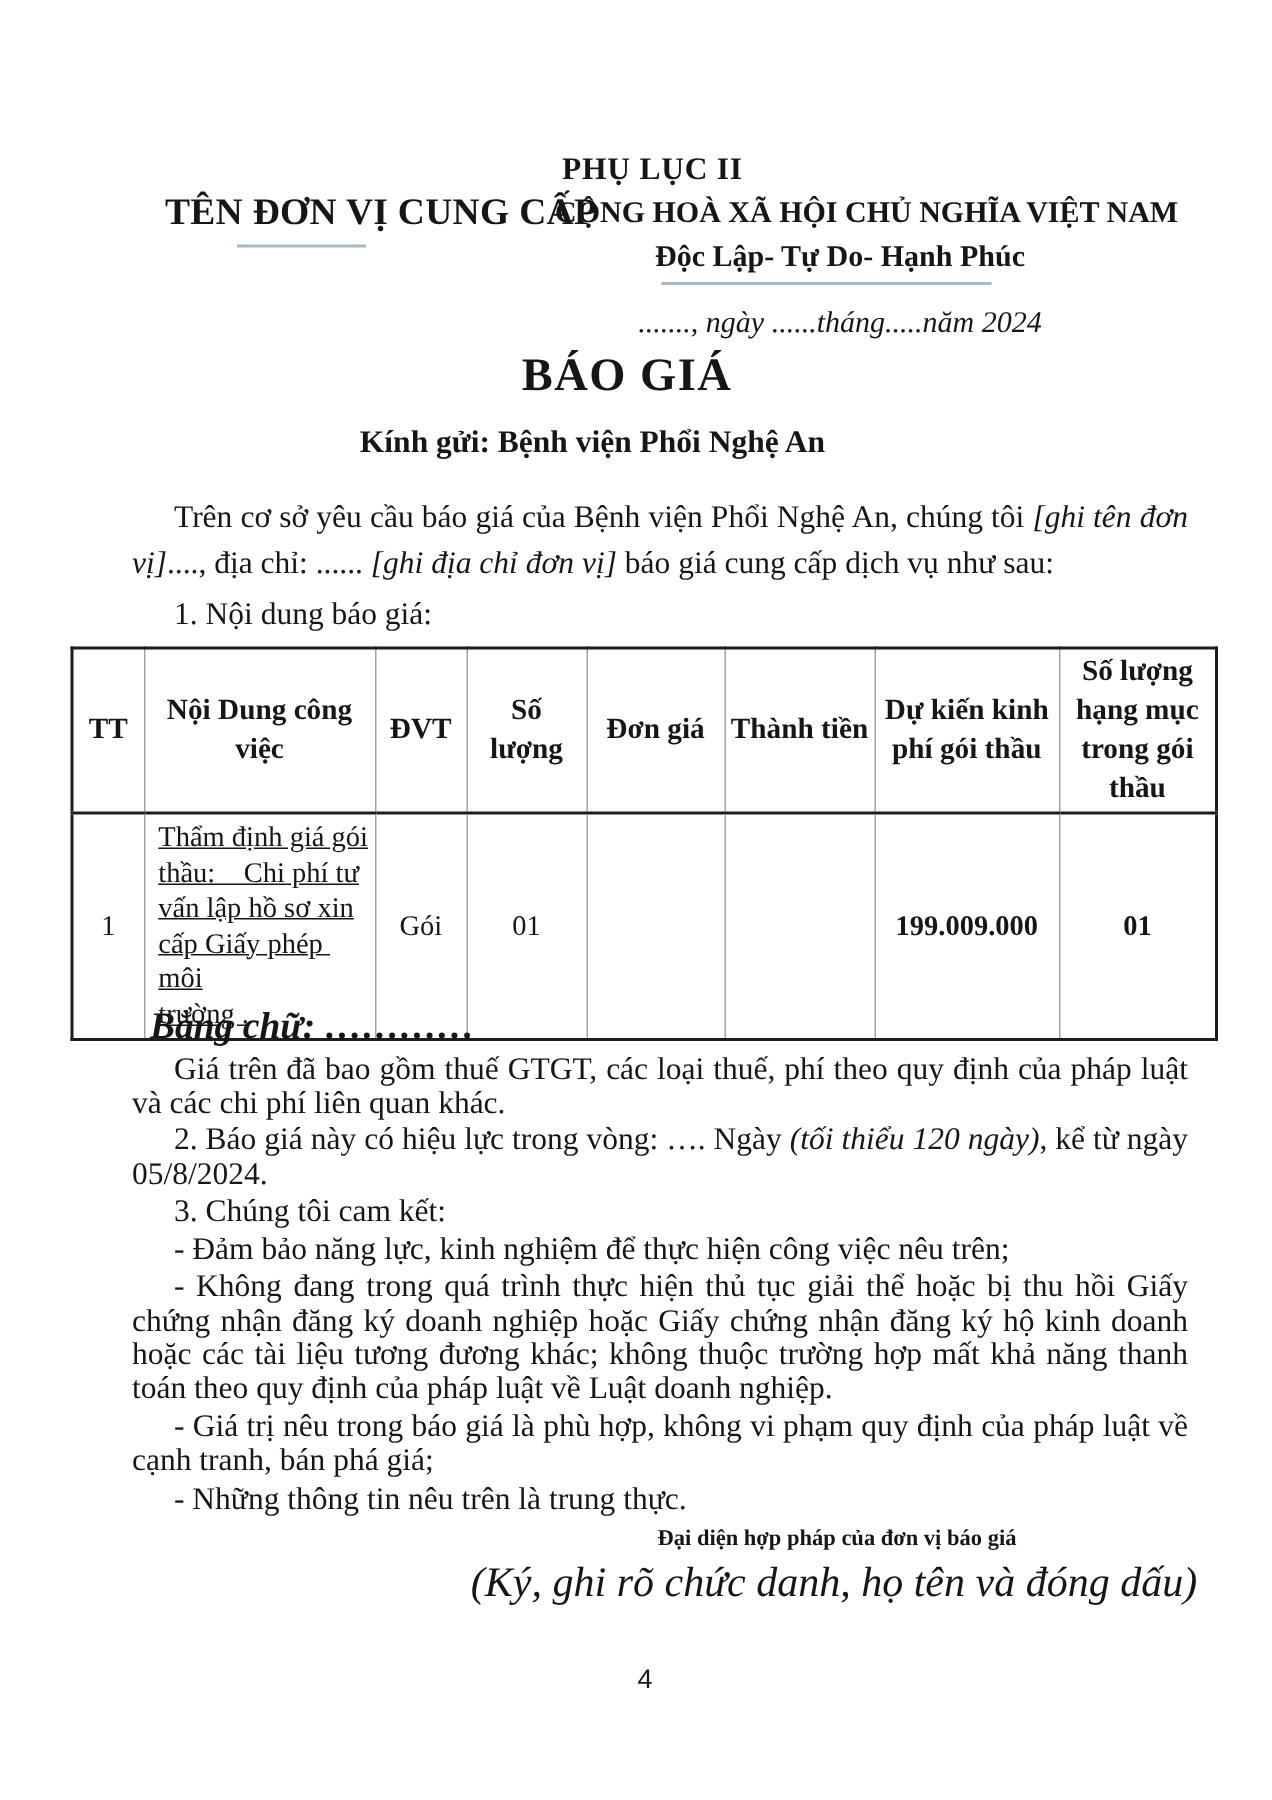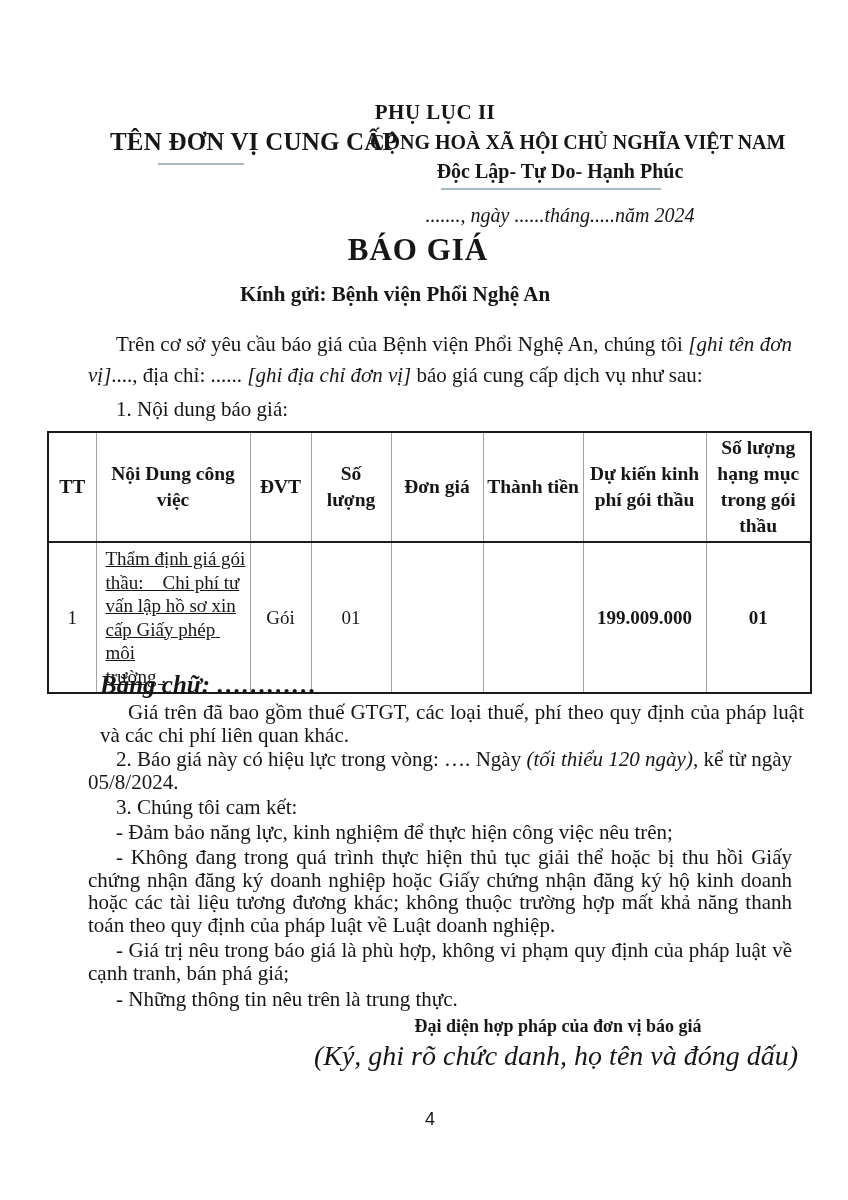--- a/index.html
+++ b/index.html
@@ -57,21 +57,21 @@
     white-space: pre-line;
     padding: 2px;
   }
   .quote td.cell-left {
     text-align: left;
     white-space: pre-wrap;
     padding: 4px 4px 4px 9px;
     text-decoration: underline;
   }
   .bang-chu { font-size: 25px; line-height: 24px; }
-  .sig-title { font-size: 18px; line-height: 24px; }
+  .sig-title { font-size: 15px; line-height: 24px; }
   .sig-note { font-size: 28px; line-height: 24px; }
   .page-num { font-family: "Liberation Sans", sans-serif; font-size: 18px; line-height: 22px; }
 </style>
 </head>
 <body>
 
 <div class="abs appendix b center" style="left:0; top:100; width:870px; left:0px; top:100px;">PHỤ LỤC II</div>
 
 <div class="abs org-name b nowrap" style="left:110px; top:130px;">TÊN ĐƠN VỊ CUNG CẤP</div>
 <div class="abs rule" style="left:158px; top:163px; width:86px;"></div>
@@ -137,21 +137,21 @@
         <td></td>
         <td class="b">199.009.000</td>
         <td class="b">01</td>
       </tr>
     </tbody>
   </table>
 </div>
 
 <div class="abs bang-chu b i" style="left:100px; top:673px;">Bằng chữ: …………</div>
 
-<div class="abs para indent" style="left:100px; top:701px; width:704px;">Giá trên đã bao gồm thuế GTGT, các loại thuế, phí theo quy định của pháp luật và các chi phí liên quan khác.</div>
+<div class="abs para indent" style="left:88px; top:701px; width:704px;">Giá trên đã bao gồm thuế GTGT, các loại thuế, phí theo quy định của pháp luật và các chi phí liên quan khác.</div>
 
 <div class="abs para indent" style="left:88px; top:748px; width:704px;">
   <span>2. Báo giá này có hiệu lực trong vòng: …. Ngày </span><span class="i">(tối thiểu 120 ngày)</span><span>, kể từ ngày 05/8/2024.</span>
 </div>
 
 <div class="abs para indent noj" style="left:88px; top:796px; width:704px;">3. Chúng tôi cam kết:</div>
 
 <div class="abs para indent noj" style="left:88px; top:821px; width:704px;">- Đảm bảo năng lực, kinh nghiệm để thực hiện công việc nêu trên;</div>
 
 <div class="abs para indent" style="left:88px; top:846px; width:704px;">- Không đang trong quá trình thực hiện thủ tục giải thể hoặc bị thu hồi Giấy chứng nhận đăng ký doanh nghiệp hoặc Giấy chứng nhận đăng ký hộ kinh doanh hoặc các tài liệu tương đương khác; không thuộc trường hợp mất khả năng thanh toán theo quy định của pháp luật về Luật doanh nghiệp.</div>

